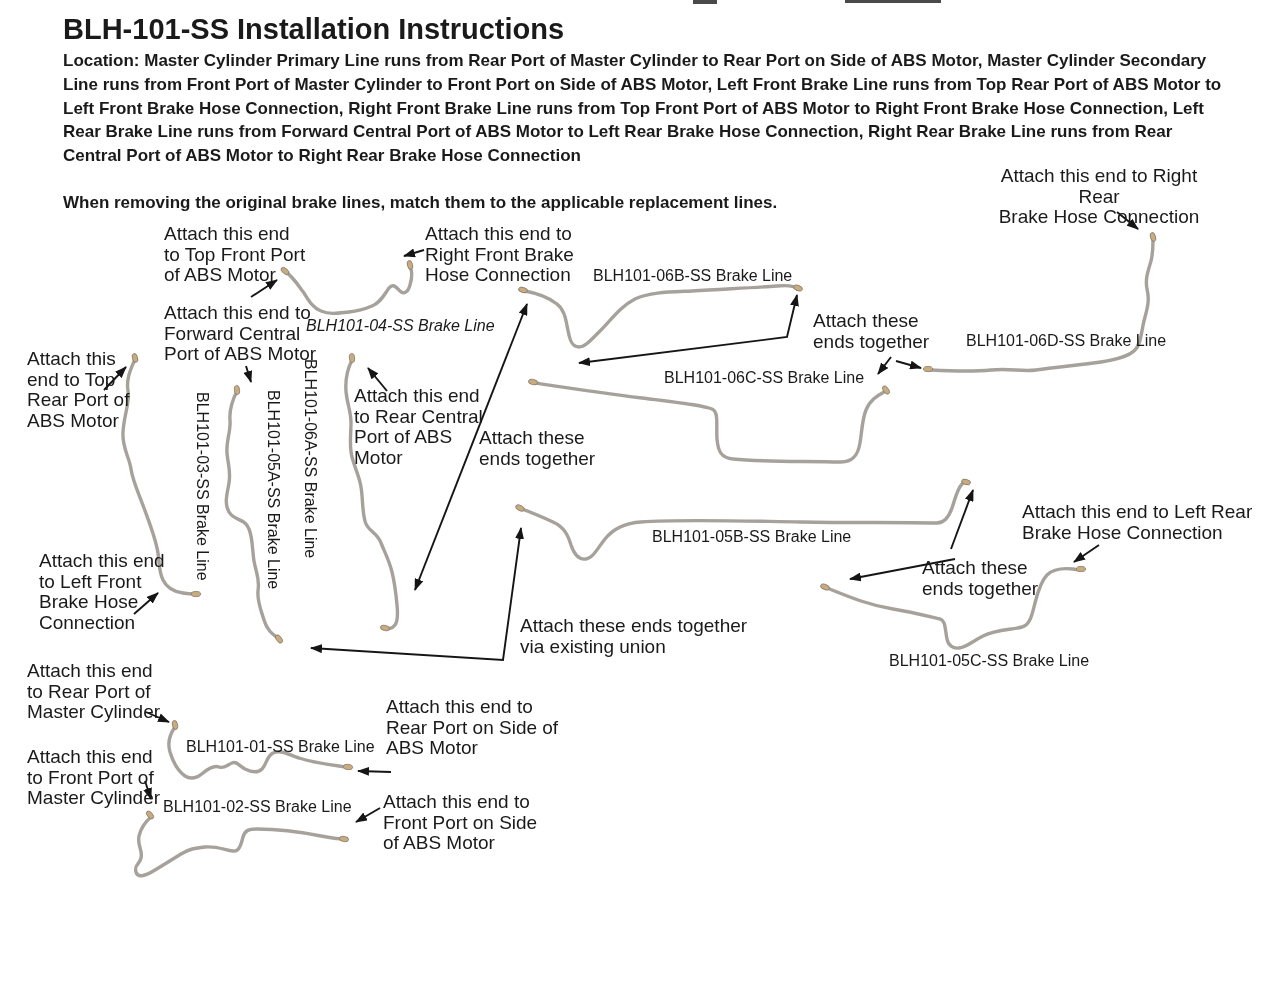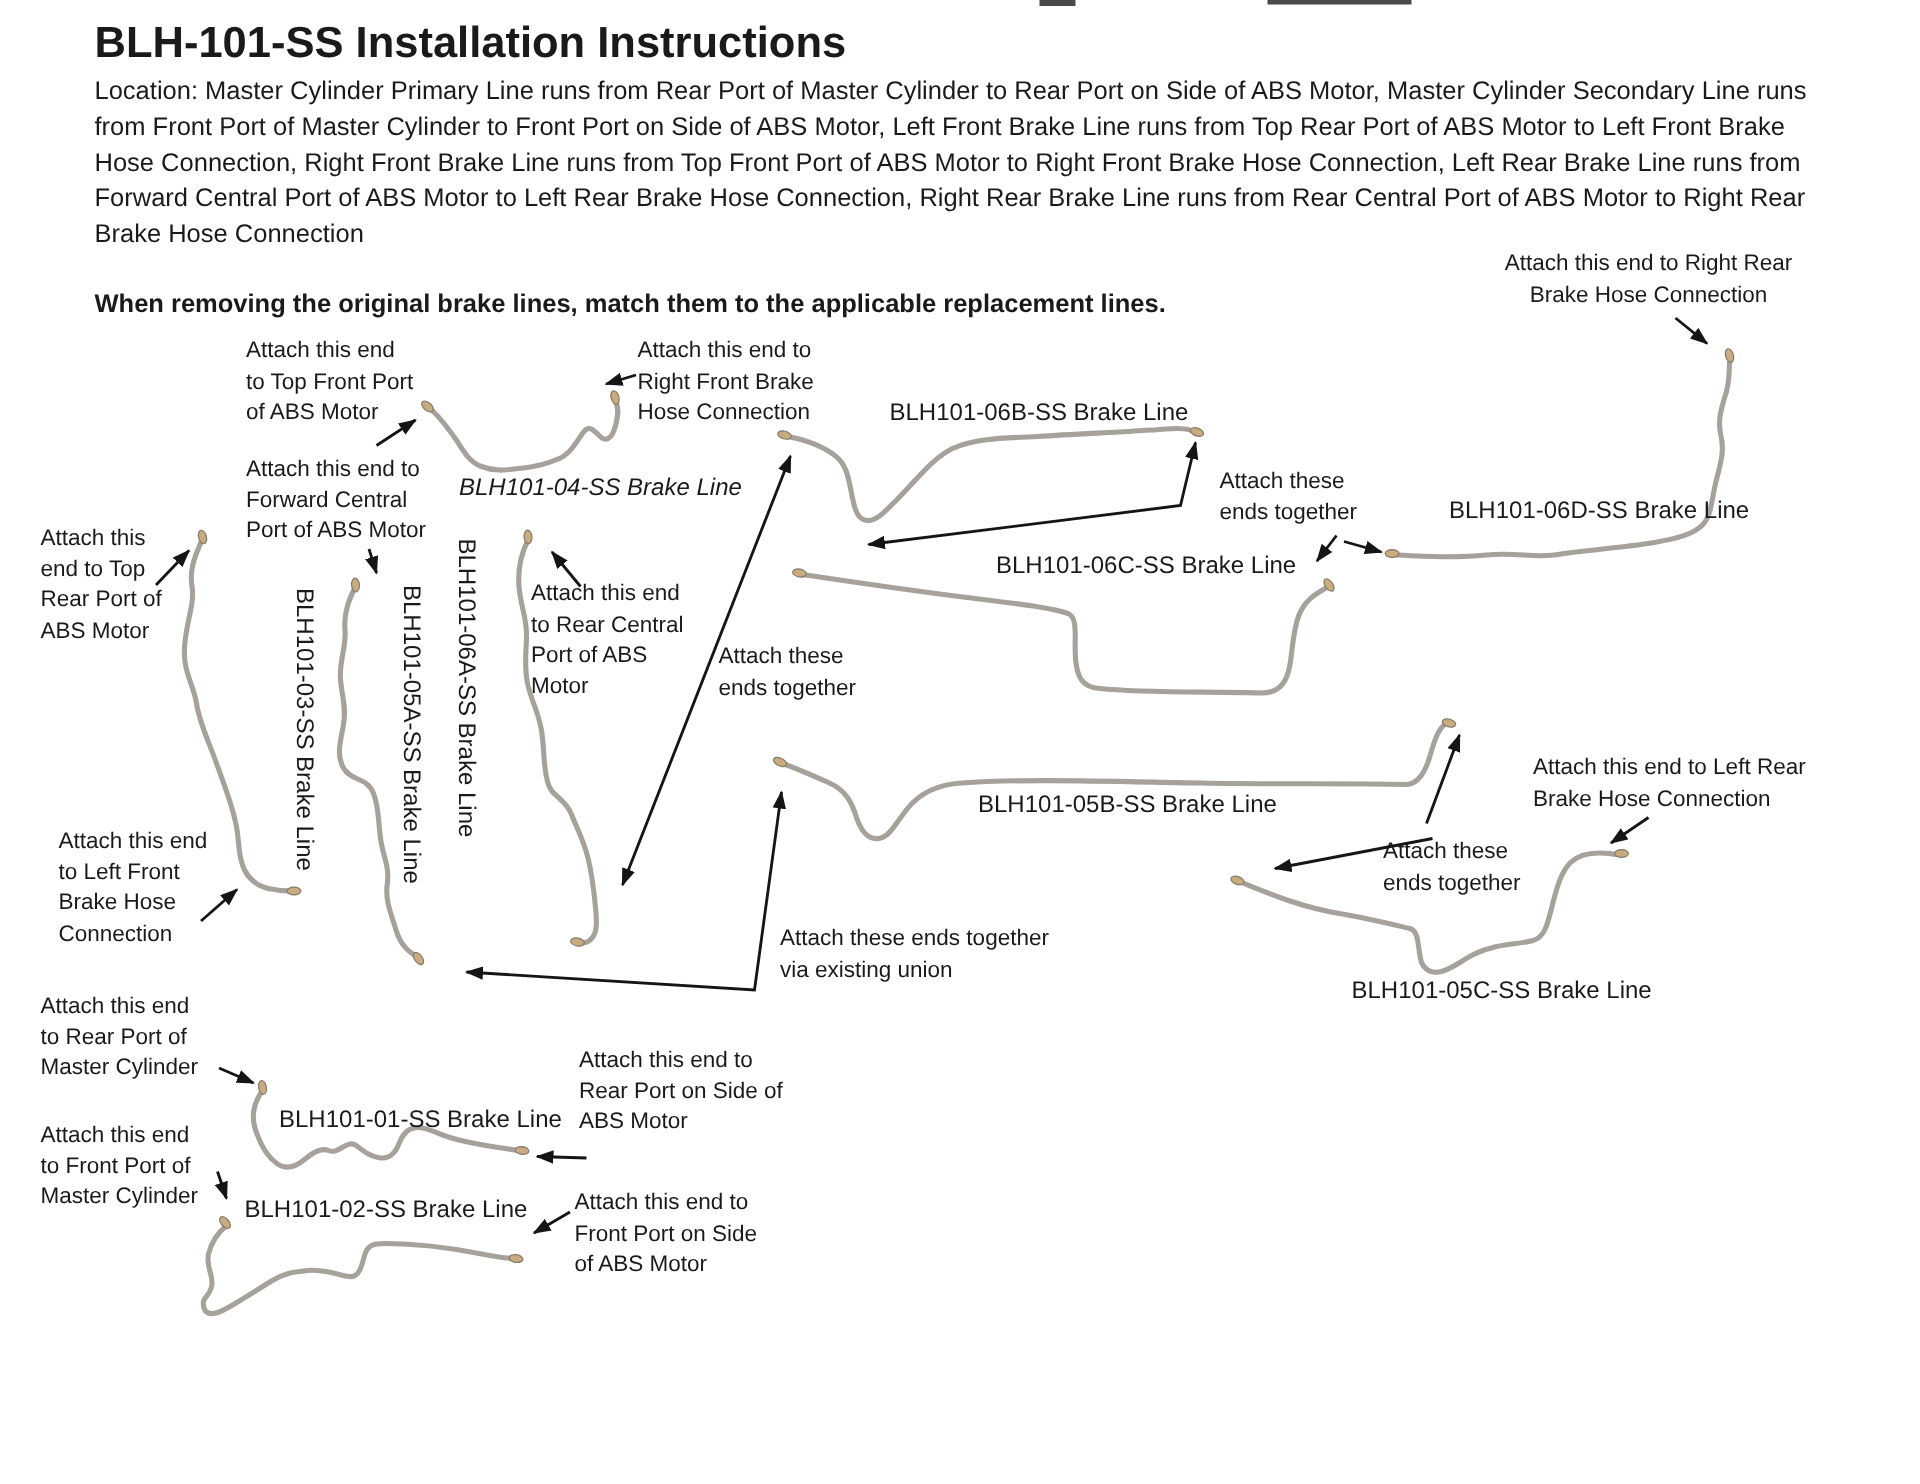--- a/index.html
+++ b/index.html
@@ -3,25 +3,25 @@
 <meta charset="utf-8">
 <style>
   :root{
     --text:#1a1a1a; --tube:#a6a29b; --fitting:#c8ab80; --fitting-edge:#857a68;
     --arrow:#151515; --bg:#ffffff;
   }
   html,body{margin:0;padding:0;background:var(--bg);}
   .page{position:relative;width:1276px;height:989px;background:var(--bg);
         font-family:"Liberation Sans", sans-serif;color:var(--text);overflow:hidden;}
   .title{position:absolute;left:63px;top:13px;font-size:29px;font-weight:700;white-space:nowrap;margin:0;}
-  .location{position:absolute;left:63px;top:49px;width:1160px;font-size:17px;font-weight:400;
+  .location{position:absolute;left:63px;top:49px;width:1160px;font-size:17px;font-weight:700;
             line-height:23.8px;margin:0;}
   .when{position:absolute;left:63px;top:193px;font-size:17px;font-weight:700;white-space:nowrap;margin:0;text-align:center;}
   .footer{position:absolute;left:120px;top:895px;font-size:17px;font-weight:700;line-height:26px;}
-  .lbl{position:absolute;font-size:15px;line-height:20.5px;white-space:pre-line;color:var(--text);}
+  .lbl{position:absolute;font-size:19px;line-height:20.5px;white-space:pre-line;color:var(--text);}
   .ctr{text-align:center;width:212px;}
   .plbl{position:absolute;font-size:16px;white-space:nowrap;color:var(--text);}
   .vlbl{transform:rotate(90deg);transform-origin:0 0;}
   svg.diagram{position:absolute;left:0;top:0;}
   .tube{fill:none;stroke:var(--tube);stroke-width:3.4;stroke-linecap:round;stroke-linejoin:round;}
   .cap{fill:var(--fitting);stroke:var(--fitting-edge);stroke-width:0.8;}
   .arrow{fill:none;stroke:var(--arrow);stroke-width:1.9;}
   .ah{fill:var(--arrow);stroke:none;}
   .artifact{fill:#4a4a4a;}
 </style>
@@ -147,21 +147,21 @@
 Master Cylinder</div>
   <div class="lbl" style="left:383px;top:792px;">Attach this end to
 Front Port on Side
 of ABS Motor</div>
 
   <div class="plbl" style="left:306px;top:317px;font-style:italic;">BLH101-04-SS Brake Line</div>
   <div class="plbl" style="left:593px;top:267px;">BLH101-06B-SS Brake Line</div>
   <div class="plbl" style="left:616px;top:369px;margin-left:48px;">BLH101-06C-SS Brake Line</div>
   <div class="plbl" style="left:966px;top:332px;">BLH101-06D-SS Brake Line</div>
   <div class="plbl" style="left:652px;top:528px;">BLH101-05B-SS Brake Line</div>
-  <div class="plbl" style="left:889px;top:652px;margin-left:12px;">BLH101-05C-SS Brake Line</div>
+  <div class="plbl" style="left:889px;top:652px;">BLH101-05C-SS Brake Line</div>
   <div class="plbl" style="left:186px;top:738px;">BLH101-01-SS Brake Line</div>
   <div class="plbl" style="left:163px;top:798px;">BLH101-02-SS Brake Line</div>
   <div class="plbl vlbl" style="left:211px;top:392px;">BLH101-03-SS Brake Line</div>
   <div class="plbl vlbl" style="left:282px;top:390px;">BLH101-05A-SS Brake Line</div>
   <div class="plbl vlbl" style="left:319px;top:359px;">BLH101-06A-SS Brake Line</div>
 
 
 </div>
 
 </body></html>

